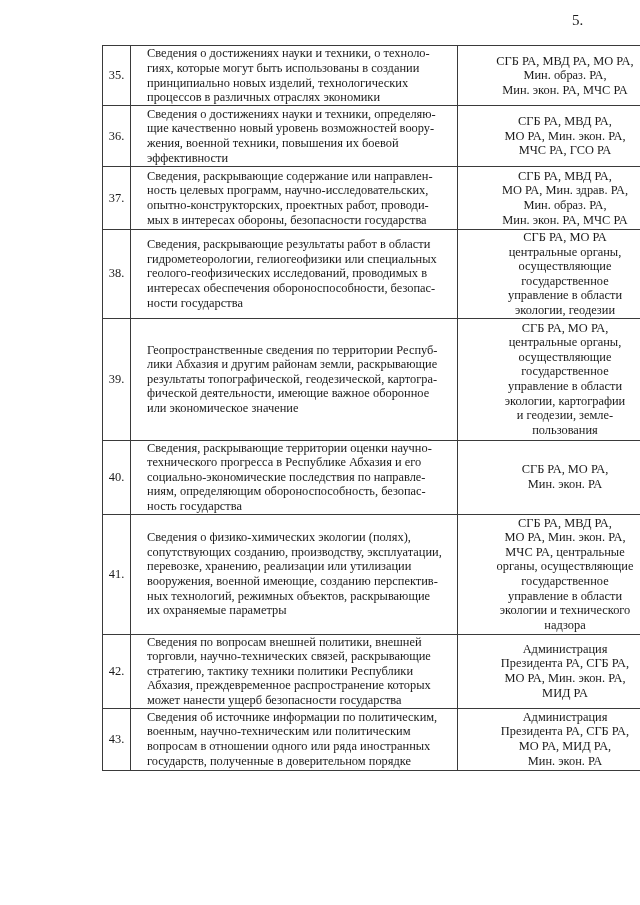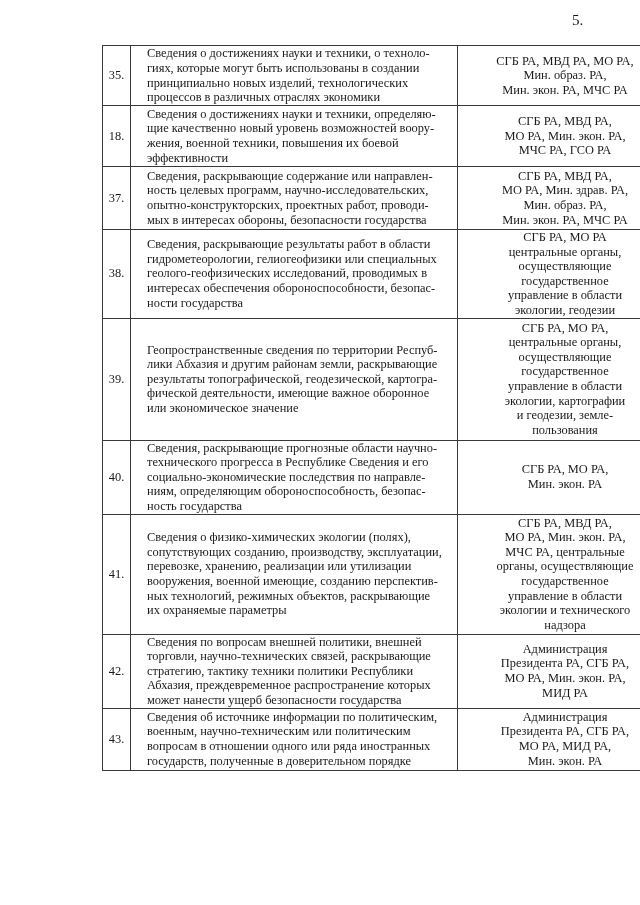--- a/index.html
+++ b/index.html
@@ -30,21 +30,21 @@
           <span class="line">принципиально новых изделий, технологических</span>
           <span class="line">процессов в различных отраслях экономики</span>
         </td>
         <td class="org">
           <span class="line">СГБ РА, МВД РА, МО РА,</span>
           <span class="line">Мин. образ. РА,</span>
           <span class="line">Мин. экон. РА, МЧС РА</span>
         </td>
       </tr>
       <tr style="height: 61px;">
-        <td class="num">18.</td>
+        <td class="num">36.</td>
         <td class="desc">
           <span class="line">Сведения о достижениях науки и техники, определяю-</span>
           <span class="line">щие качественно новый уровень возможностей воору-</span>
           <span class="line">жения, военной техники, повышения их боевой</span>
           <span class="line">эффективности</span>
         </td>
         <td class="org">
           <span class="line">СГБ РА, МВД РА,</span>
           <span class="line">МО РА, Мин. экон. РА,</span>
           <span class="line">МЧС РА, ГСО РА</span>
@@ -99,22 +99,22 @@
           <span class="line">государственное</span>
           <span class="line">управление в области</span>
           <span class="line">экологии, картографии</span>
           <span class="line">и геодезии, земле-</span>
           <span class="line">пользования</span>
         </td>
       </tr>
       <tr style="height: 73px;">
         <td class="num">40.</td>
         <td class="desc">
-          <span class="line">Сведения, раскрывающие прогнозные области научно-</span>
-          <span class="line">технического прогресса в Республике Сведения и его</span>
+          <span class="line">Сведения, раскрывающие территории оценки научно-</span>
+          <span class="line">технического прогресса в Республике Абхазия и его</span>
           <span class="line">социально-экономические последствия по направле-</span>
           <span class="line">ниям, определяющим обороноспособность, безопас-</span>
           <span class="line">ность государства</span>
         </td>
         <td class="org">
           <span class="line">СГБ РА, МО РА,</span>
           <span class="line">Мин. экон. РА</span>
         </td>
       </tr>
       <tr style="height: 120px;">

